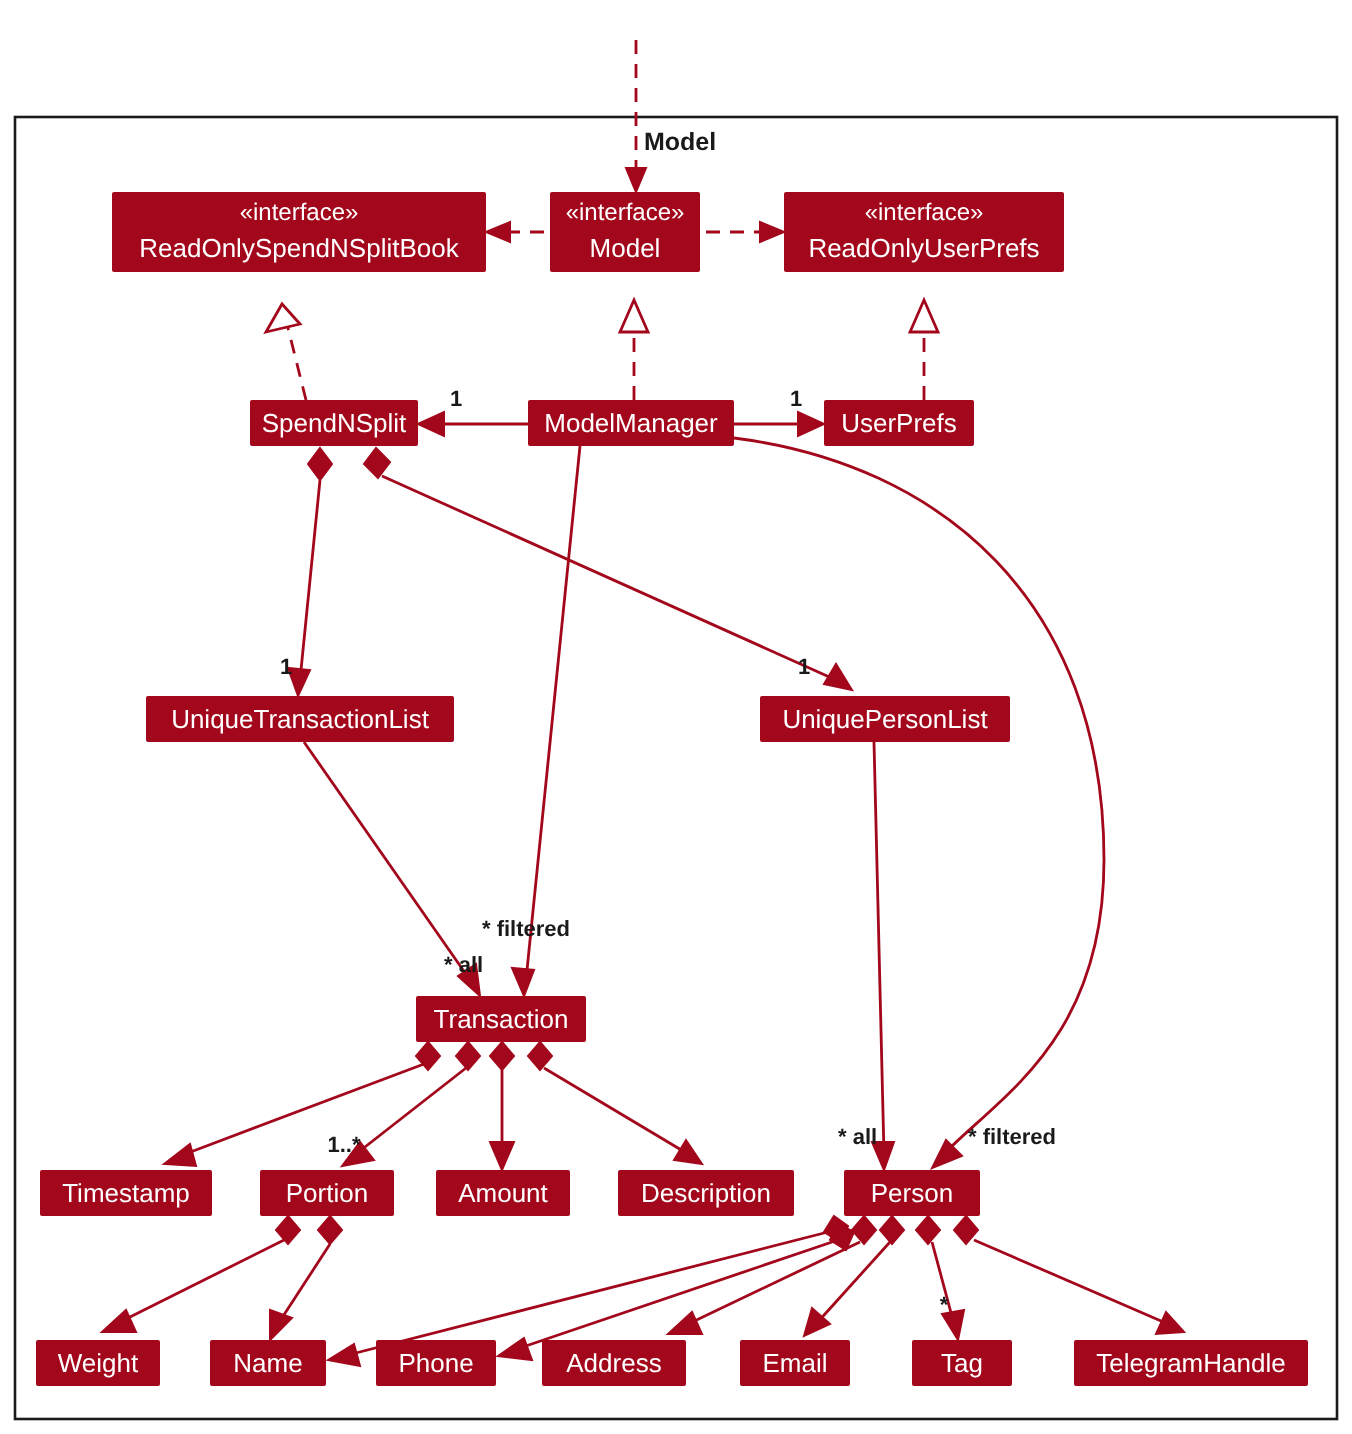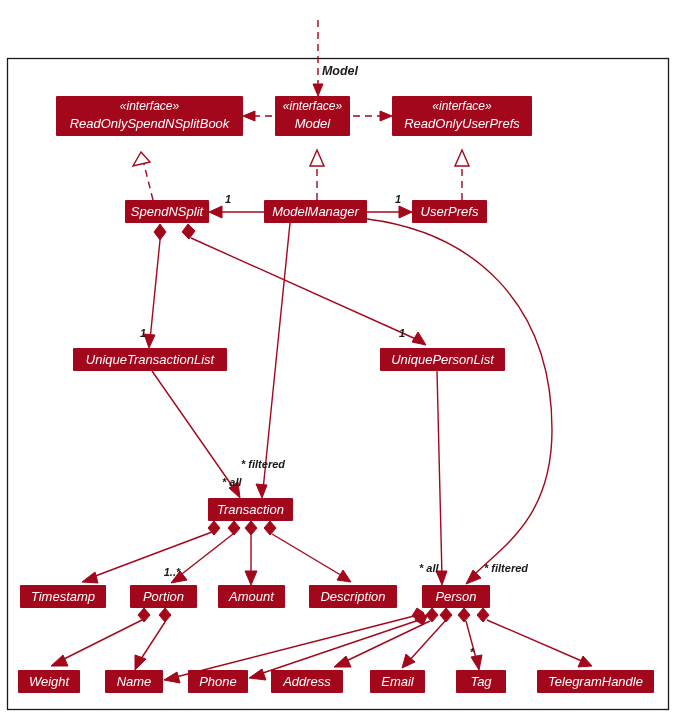--- a/index.html
+++ b/index.html
@@ -10,21 +10,20 @@
   body {
     width: 676px;
     height: 717px;
     font-family: "Liberation Sans", sans-serif;
     overflow: hidden;
   }
   #diagram-root {
     position: relative;
     width: 676px;
     height: 717px;
-    font-style: italic;
   }
   svg#uml-canvas {
     position: absolute;
     top: 0;
     left: 0;
     width: 676px;
     height: 717px;
   }
   .cls-box rect {
     fill: #A3071B;

